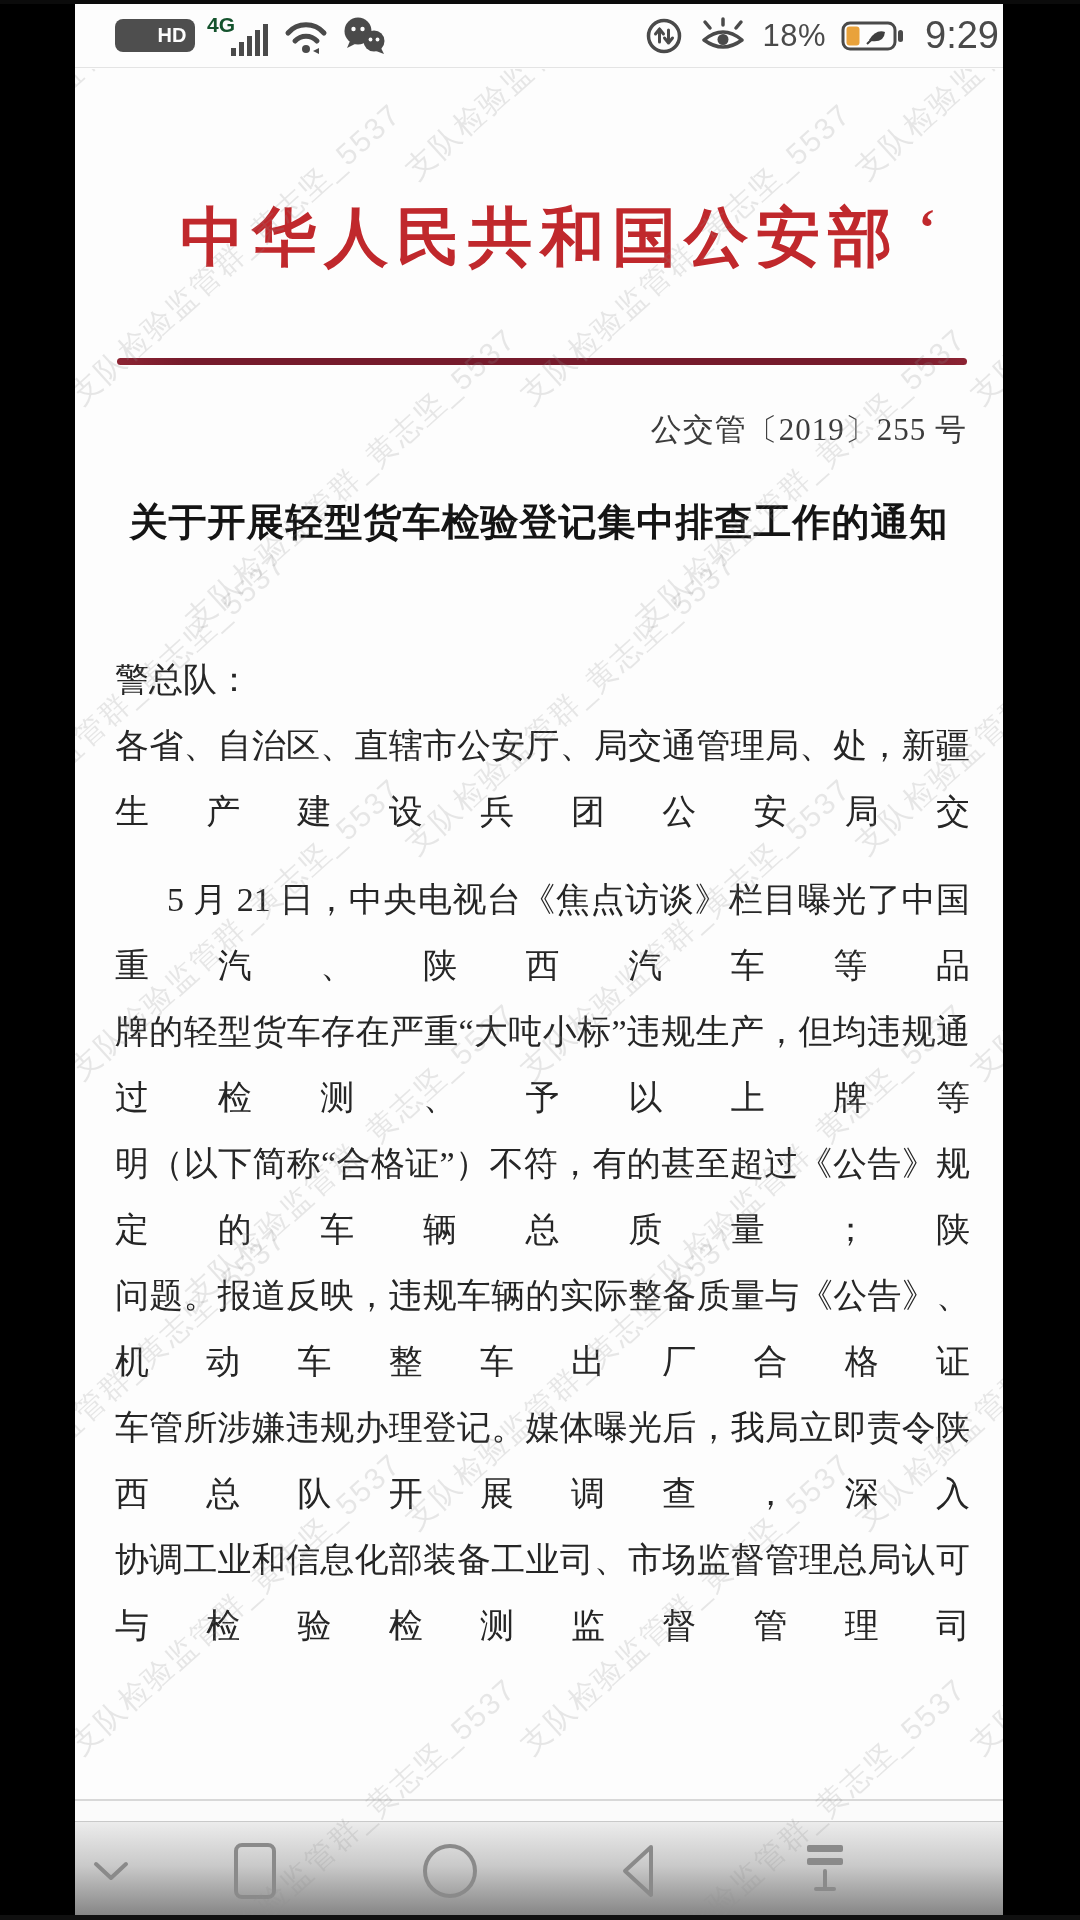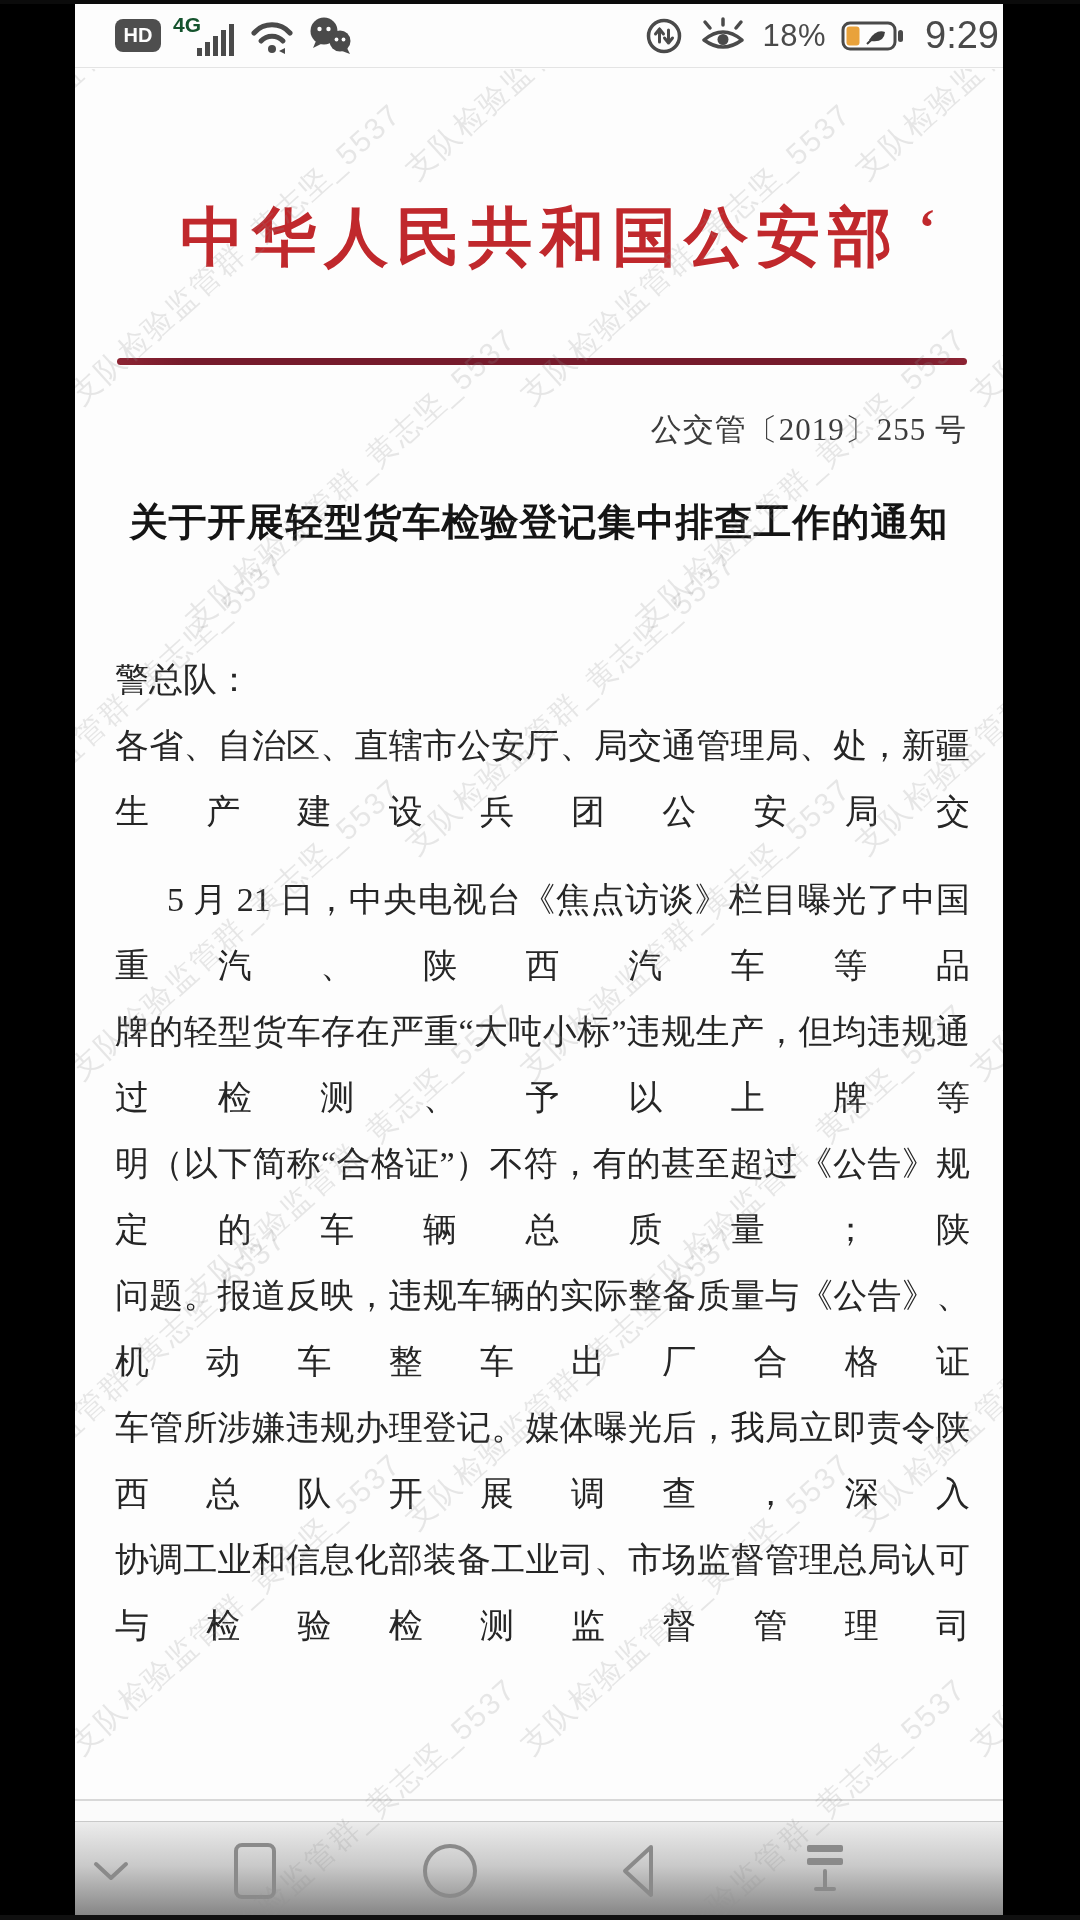--- a/index.html
+++ b/index.html
@@ -17,21 +17,21 @@
   .status-bar{
     position:absolute;top:4px;left:0;width:100%;height:64px;box-sizing:border-box;
     display:flex;align-items:center;padding:0 4px 0 40px;
     border-bottom:1px solid #e4e4e4;background:#fdfdfd;z-index:20;color:#4a4a4a;
   }
   .sb-left{display:flex;align-items:center;gap:12px;}
   .sb-right{margin-left:auto;display:flex;align-items:center;gap:15px;}
   .hd-badge{
     display:inline-flex;align-items:center;justify-content:center;
     width:46px;height:33px;border-radius:8px;background:#4e4e4e;
-    color:#fdfdfd;font-weight:bold;font-size:20px;letter-spacing:0;
+    color:#fdfdfd;font-weight:bold;font-size:20px;letter-spacing:0;padding-left:34px;
   }
   .net{position:relative;width:64px;height:44px;}
   .net-4g{position:absolute;left:0;top:-1px;font-size:21px;font-weight:bold;color:#14532d;}
   .net-bars{position:absolute;right:0;bottom:2px;}
   .pct{font-size:31px;color:#4a4a4a;letter-spacing:0.5px;}
   .clock{font-size:38px;color:#4a4a4a;margin-left:3px;}
   .sb-svg{display:block;}
 
   
   .page{position:absolute;top:69px;left:0;width:100%;height:1733px;background:#fdfdfd;z-index:1;}

